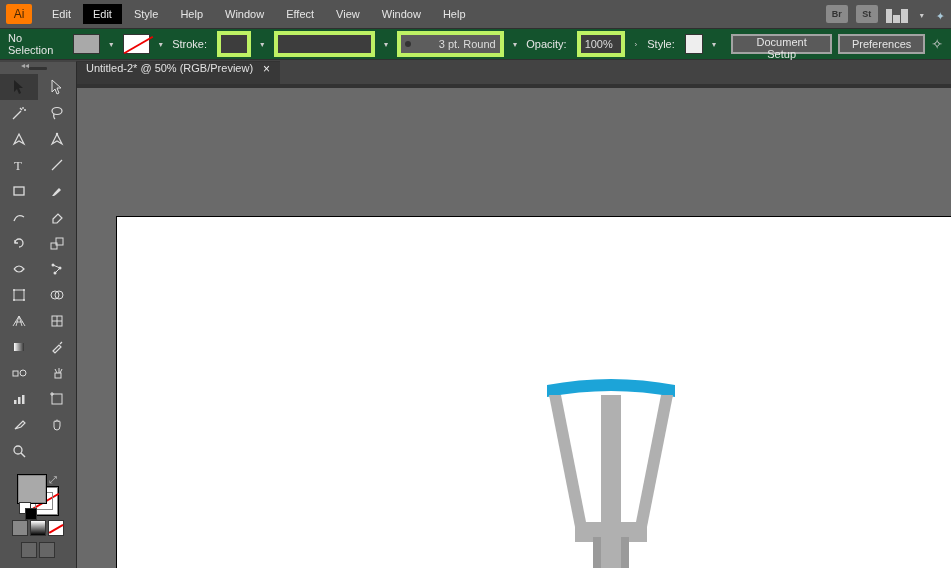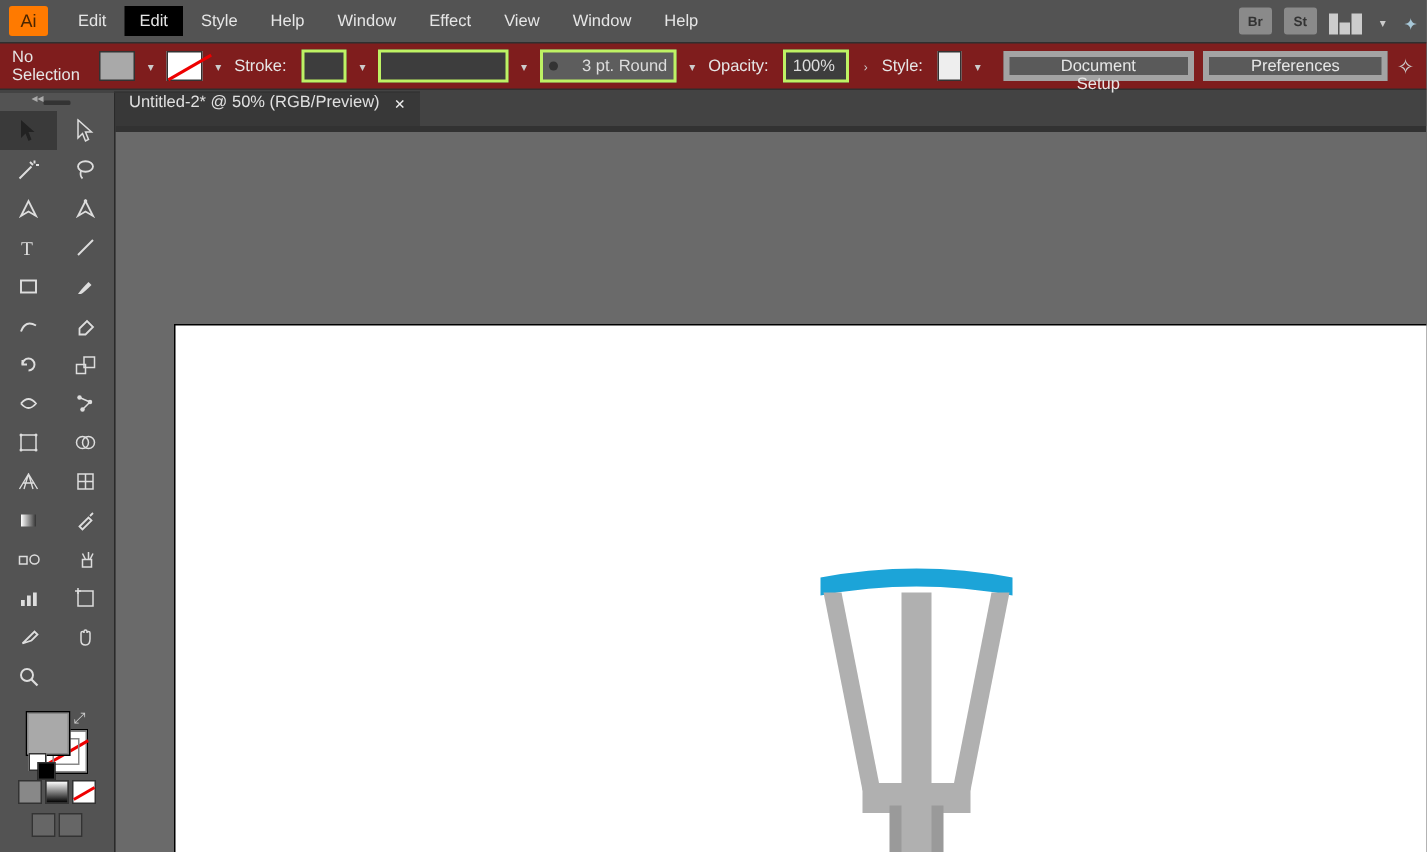--- a/index.html
+++ b/index.html
@@ -5,30 +5,30 @@
 html,body{margin:0;padding:0;width:951px;height:568px;background:#323232;font-family:"Segoe UI",Tahoma,sans-serif;font-size:11px;color:#ccc;overflow:hidden}
 .menubar{height:28px;background:#535353;display:flex;align-items:center;padding:0 6px;gap:2px}
 .logo{width:26px;height:20px;background:#ff7a00;color:#4a2600;font-weight:normal;font-size:12px;display:flex;align-items:center;justify-content:center;border-radius:2px;margin-right:8px}
 .menu-item{padding:4px 10px;cursor:pointer;color:#e6e6e6}
 .menu-item.active{background:#000000}
 .menu-right{margin-left:auto;display:flex;align-items:flex-end;gap:8px}
 .badge{width:22px;height:18px;background:#8a8a8a;color:#333;font-size:9px;font-weight:bold;display:flex;align-items:center;justify-content:center;border-radius:2px}
 .icon-strip{width:22px;height:14px;display:flex;gap:1px;align-items:flex-end}
 .icon-strip span{flex:1;background:#ccc;height:100%}
 .icon-strip span:nth-child(2){height:60%}
-.options-bar{height:30px;background:#7f1d1d;border-top:1px solid #2f2f2f;border-bottom:1px solid #2f2f2f;display:flex;align-items:center;padding:0 8px;gap:6px;font-size:11px}
+.options-bar{height:30px;background:#14532d;border-top:1px solid #2f2f2f;border-bottom:1px solid #2f2f2f;display:flex;align-items:center;padding:0 8px;gap:6px;font-size:11px}
 .ob-label{color:#e6e6e6;margin-right:4px}
 .swatch{width:28px;height:18px;background:#a9a9a9;border:1px solid #333}
 .dd{width:12px;height:16px;display:flex;align-items:center;justify-content:center;font-size:8px;color:#ccc;cursor:pointer}
 .no-stroke{width:28px;height:18px;background:#fff;border:1px solid #333;position:relative}
 .no-stroke::after{content:"";position:absolute;left:-2px;top:50%;width:33px;height:2px;background:#e00;transform:rotate(-30deg)}
-.ob-field{height:18px;background:#3d3d3d;border:2px solid #bef264;color:#ddd;padding:0 4px;font-size:11px;outline:none}
+.ob-field{height:18px;background:#3d3d3d;border:4px solid #bef264;color:#ddd;padding:0 4px;font-size:11px;outline:none}
 .ob-wide{width:96px}
 .ob-long{width:102px}
-.ob-btn{height:20px;background:#5a5a5a;border:4px solid #a3a3a3;color:#e6e6e6;padding:0 28px;font-size:11px;cursor:pointer}
+.ob-btn{height:20px;background:#5a5a5a;border:2px solid #a3a3a3;color:#e6e6e6;padding:0 12px;font-size:11px;cursor:pointer}
 .pct{width:32px}
 .tabstrip{height:24px;background:#434343;display:flex;align-items:flex-end;padding-left:76px}
 .grip{width:76px;height:14px;background:#333;position:absolute;left:0;top:62px;border-bottom:1px solid #222}
 .doc-tab{height:22px;background:#383838;display:flex;align-items:flex-start;padding:0 10px;gap:10px;color:#e0e0e0;font-size:11px;border-top:1px solid #333}
 .doc-tab .x{font-size:12px;cursor:pointer;color:#eee}
 .workspace{position:absolute;left:76px;top:88px;right:0;bottom:0;background:#6a6a6a;overflow:hidden}
 .artboard{position:absolute;left:40px;top:128px;width:900px;height:600px;background:#fff;border:1px solid #000}
 .crutch{position:absolute;left:424px;top:160px;width:140px;height:300px}
 .toolbox{position:absolute;left:0;top:62px;width:76px;bottom:0;background:#535353;border-right:1px solid #2a2a2a}
 .tool-grip{height:12px;background:#535353;display:flex;align-items:center;justify-content:center}

